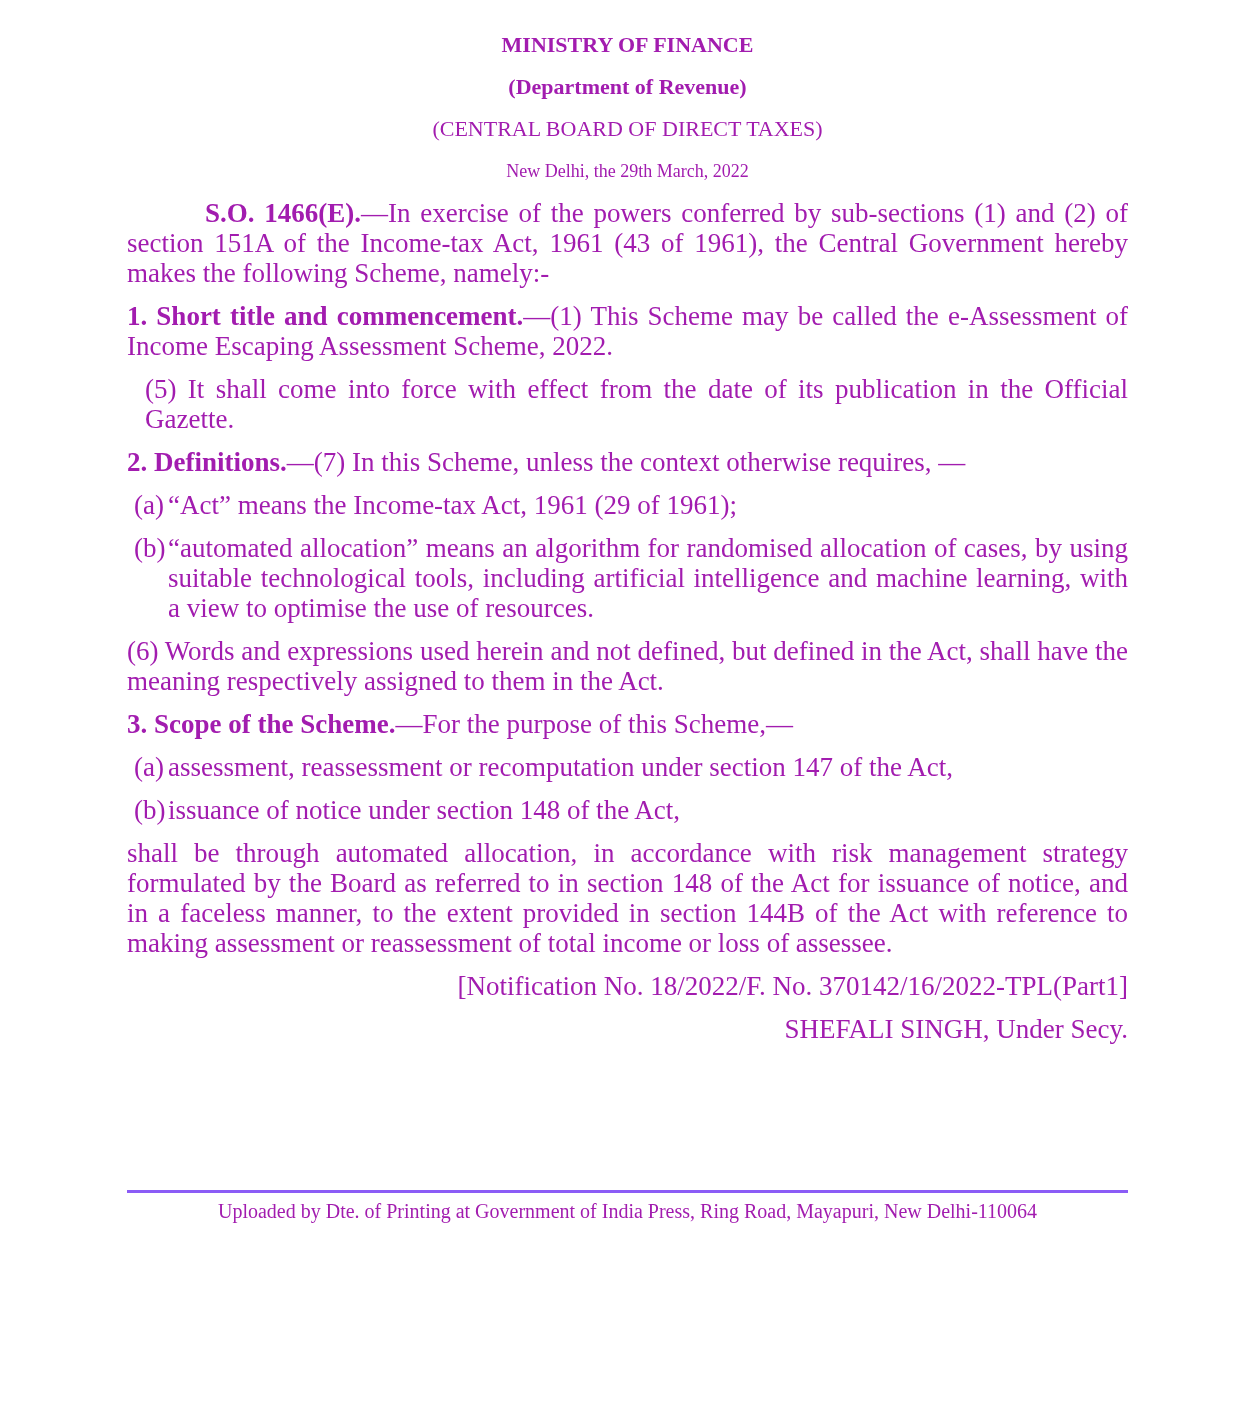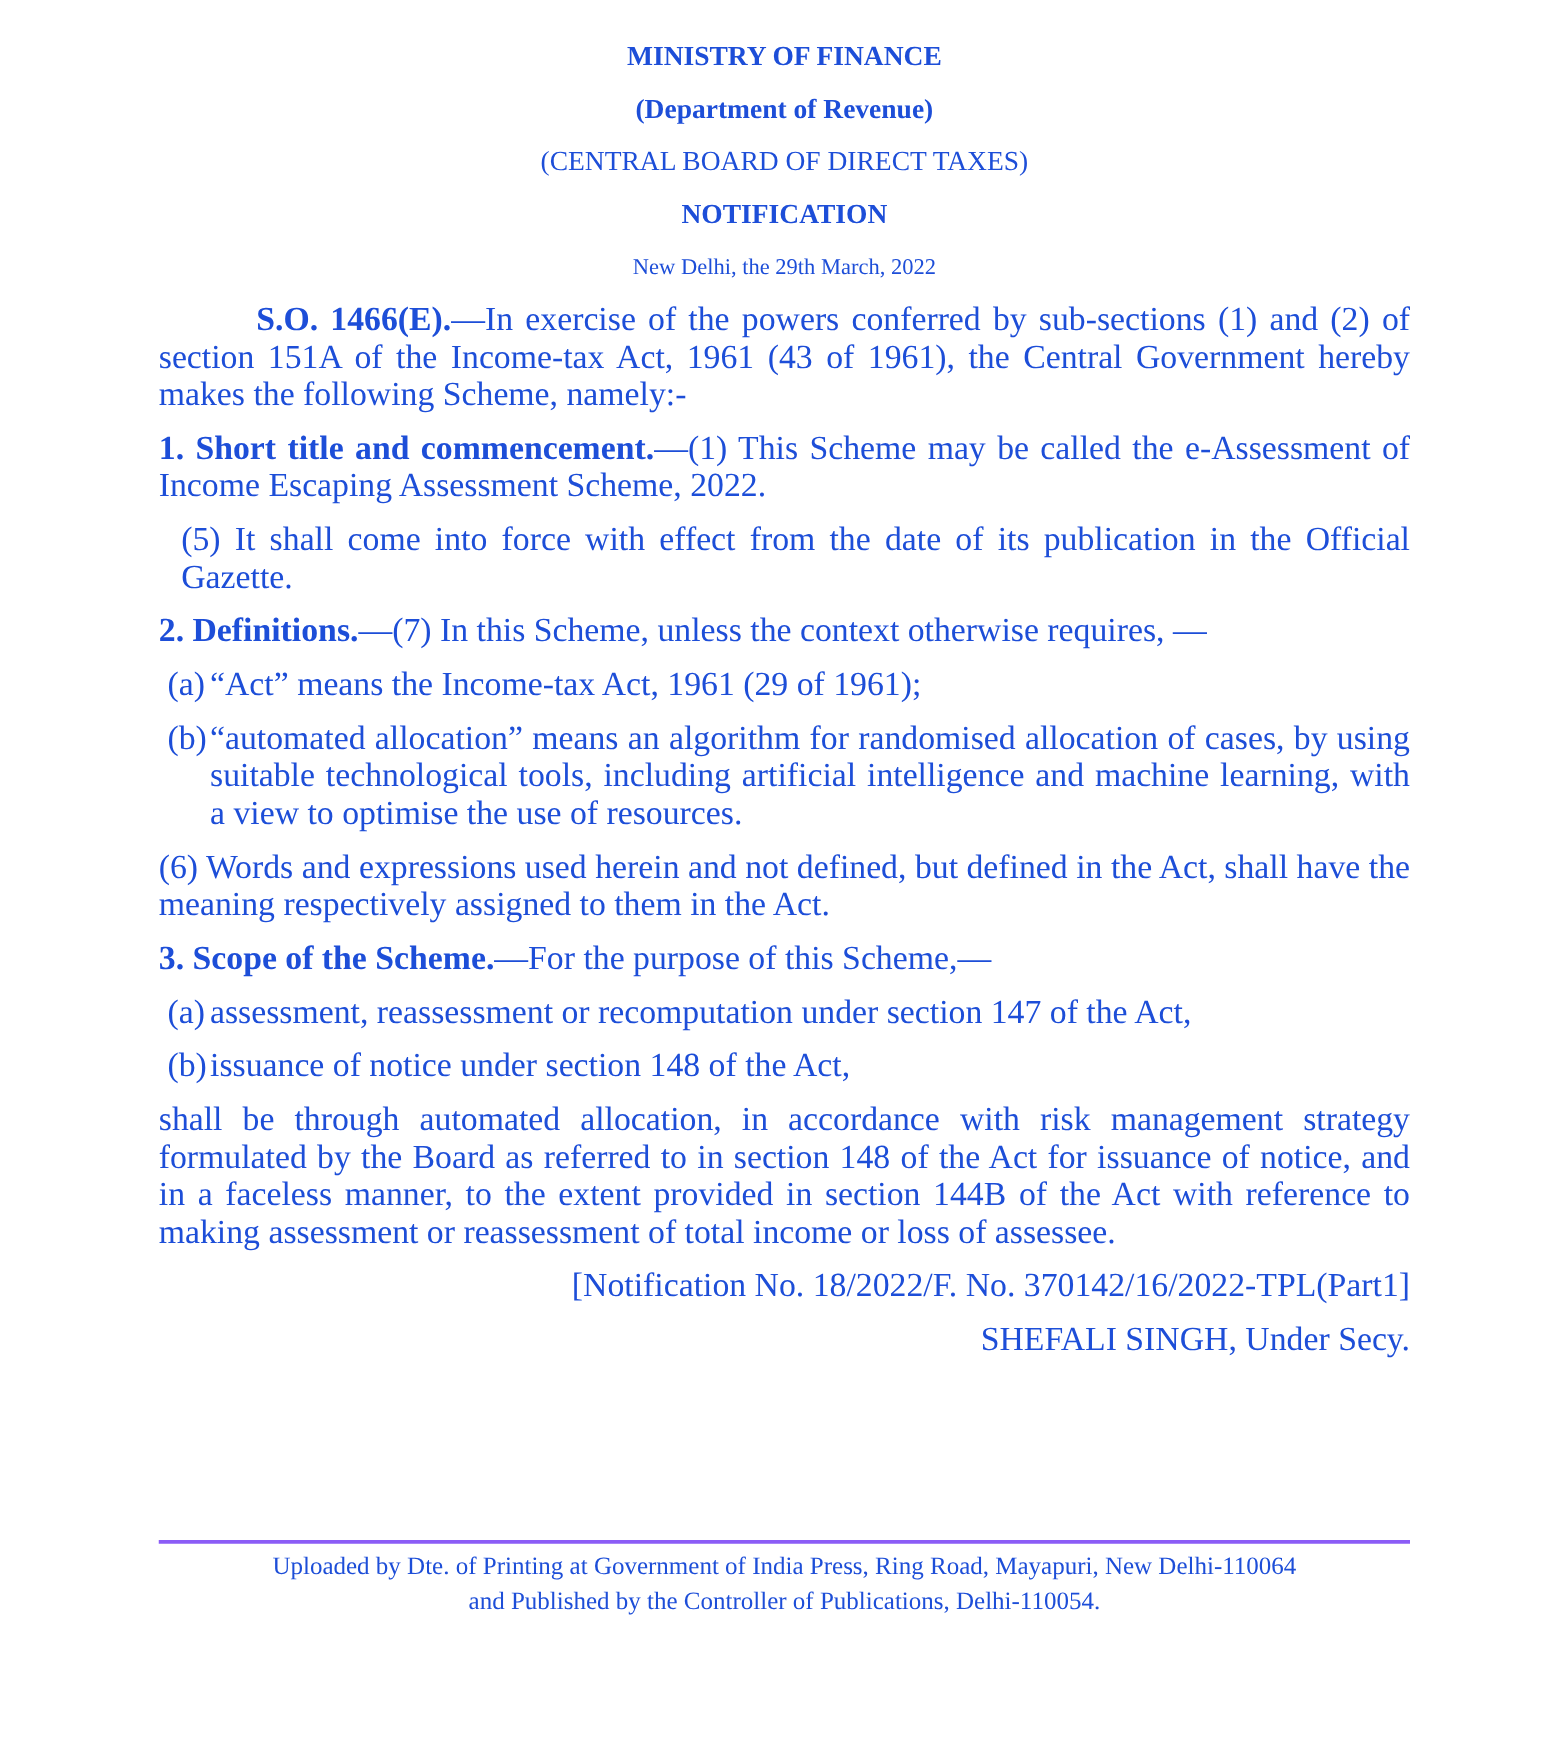--- a/index.html
+++ b/index.html
@@ -1,21 +1,21 @@
 <!DOCTYPE html>
 <html><head>
 <meta charset="utf-8">
 <style>
   html, body { margin: 0; padding: 0; background: #ffffff; }
   .page {
     width: 1254px;
     height: 1405px;
     box-sizing: border-box;
     background: #ffffff;
-    color: #1d4ed8;
+    color: #a21caf;
     font-family: "Liberation Serif", serif;
     padding: 30px 126px 16px 127px;
     position: relative;
     overflow: hidden;
   }
   
   .doc-header { text-align: center; margin-bottom: 8px; }
   .h-line { font-size: 22px; line-height: 30px; margin-bottom: 12px; }
   .h-line.date { font-size: 18px; }
   .bold { font-weight: bold; }
@@ -40,21 +40,20 @@
 </style>
 </head>
 <body>
 
 <div class="page">
 
   <header class="doc-header">
     <div class="h-line bold">MINISTRY OF FINANCE</div>
     <div class="h-line bold">(Department of Revenue)</div>
     <div class="h-line">(CENTRAL BOARD OF DIRECT TAXES)</div>
-    <div class="h-line bold">NOTIFICATION</div>
     <div class="h-line date">New Delhi, the 29th March, 2022</div>
   </header>
 
   <main class="doc-main">
 
     <p class="opening"><span class="bold">S.O. 1466(E).</span><span>—In exercise of the powers conferred by sub-sections (1) and (2) of section 151A of the Income-tax Act, 1961 (43 of 1961), the Central Government hereby makes the following Scheme, namely:-</span></p>
 
     <p><span class="bold">1. Short title and commencement.</span><span>—(1) This Scheme may be called the e-Assessment of Income Escaping Assessment Scheme, 2022.</span></p>
 
     <p class="sub-clause">(5) It shall come into force with effect from the date of its publication in the Official Gazette.</p>
@@ -88,16 +87,15 @@
     <p>shall be through automated allocation, in accordance with risk management strategy formulated by the Board as referred to in section 148 of the Act for issuance of notice, and in a faceless manner, to the extent provided in section 144B of the Act with reference to making assessment or reassessment of total income or loss of assessee.</p>
 
     <div class="right-block">[Notification No. 18/2022/F. No. 370142/16/2022-TPL(Part1]</div>
 
     <div class="right-block">SHEFALI SINGH, Under Secy.</div>
 
   </main>
 
   <footer class="doc-footer">
     <div>Uploaded by Dte. of Printing at Government of India Press, Ring Road, Mayapuri, New Delhi-110064</div>
-    <div>and Published by the Controller of Publications, Delhi-110054.</div>
   </footer>
 
 </div>
 
 </body></html>

